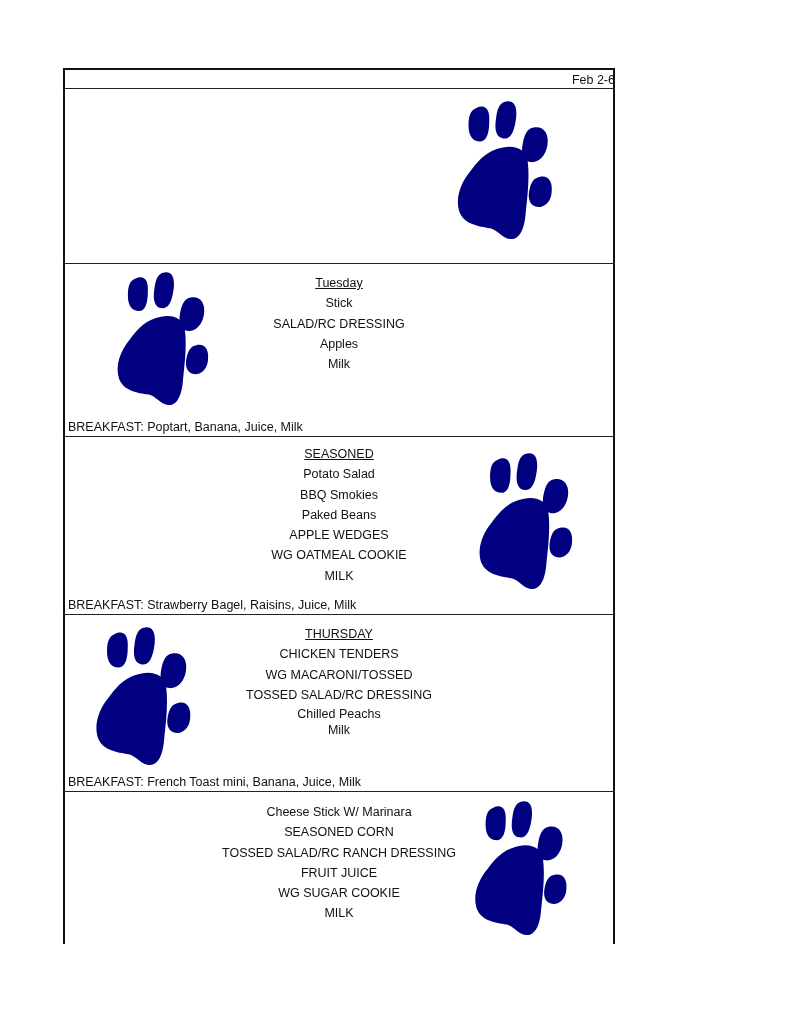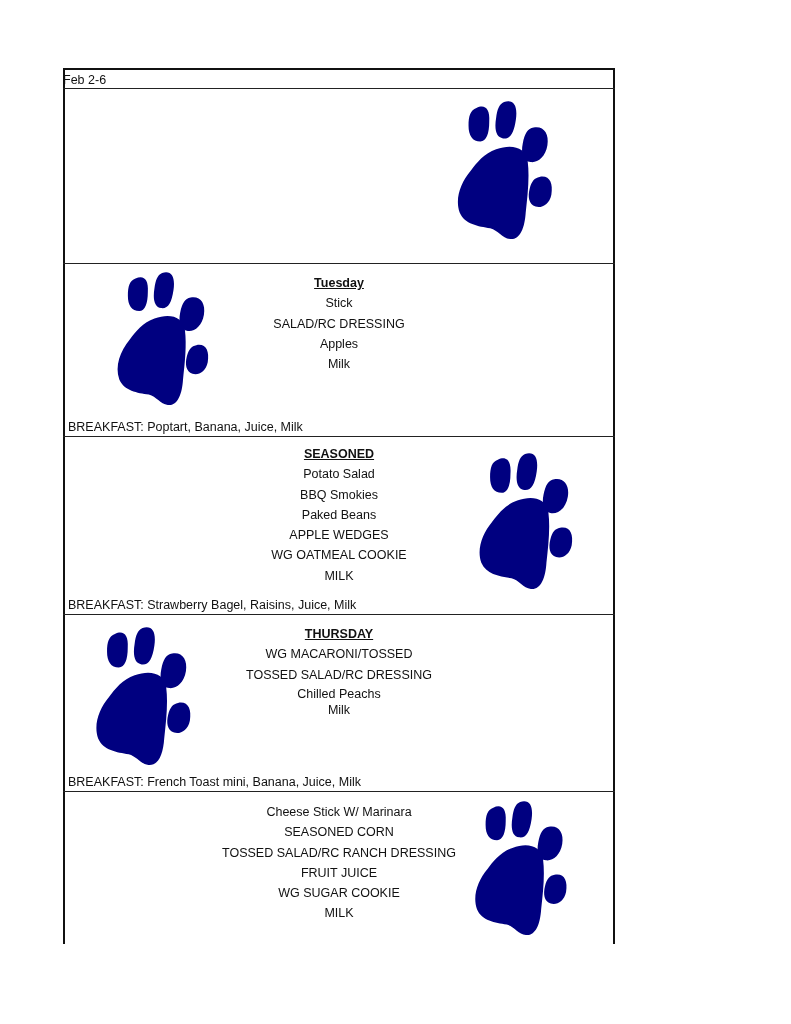--- a/index.html
+++ b/index.html
@@ -3,24 +3,24 @@
 <meta charset="utf-8">
 <style>
   html, body { margin: 0; padding: 0; background: #ffffff; }
   body { width: 791px; height: 1024px; position: relative; overflow: hidden;
          font-family: "Liberation Sans", "DejaVu Sans", sans-serif; color: #111; }
   .sheet { position: absolute; left: 63px; top: 68px; width: 552px; height: 876px; }
   .frame { position: absolute; left: 0; top: 0; width: 548px; height: 874px;
            border-left: 2px solid #111; border-right: 2px solid #111; border-top: 2px solid #111; }
   .row { position: absolute; left: 0; width: 552px; box-sizing: border-box; }
   .hline { position: absolute; left: 0; width: 552px; height: 0; border-top: 1.5px solid #222; }
-  .header-row { top: 0; height: 21px; text-align: left; font-size: 12.5px; line-height: 24px; }
+  .header-row { top: 0; height: 21px; text-align: right; font-size: 12.5px; line-height: 24px; }
   .menu { position: absolute; left: 0; width: 552px; text-align: center; font-size: 12.5px; }
   .menu .item { height: 20.3px; line-height: 20.3px; white-space: nowrap; }
-  .menu .day { font-weight: bold; text-decoration: underline; }
+  .menu .day { font-weight: normal; text-decoration: underline; }
   .breakfast { position: absolute; left: 5px; font-size: 12.5px; white-space: nowrap; }
   .paw { position: absolute; }
   .paw svg { display: block; }
 </style>
 </head>
 <body>
 
 <svg width="0" height="0" style="position:absolute">
   <defs>
     <g id="paw">
@@ -80,20 +80,21 @@
   <div class="breakfast" style="top:530px">BREAKFAST:  Strawberry Bagel, Raisins, Juice, Milk</div>
   <div class="hline" style="top:546px"></div>
 
   <div class="paw" style="left:24px; top:558px;">
     <svg width="115" height="140" viewBox="0 0 100 142" fill="#000080">
         <use href="#paw"></use>
       </svg>
   </div>
   <div class="menu" style="top:556px">
     <div class="item day">THURSDAY</div>
+    <div class="item">CHICKEN TENDERS</div>
     <div class="item">WG MACARONI/TOSSED</div>
     <div class="item">TOSSED SALAD/RC DRESSING</div>
     <div class="item" style="height:17px;line-height:19px">Chilled Peachs</div>
     <div class="item" style="height:17px;line-height:17px">Milk</div>
   </div>
   <div class="breakfast" style="top:707px">BREAKFAST:  French Toast mini, Banana, Juice, Milk</div>
   <div class="hline" style="top:723px"></div>
 
   <div class="menu" style="top:734px">
     <div class="item">Cheese Stick W/ Marinara</div>

